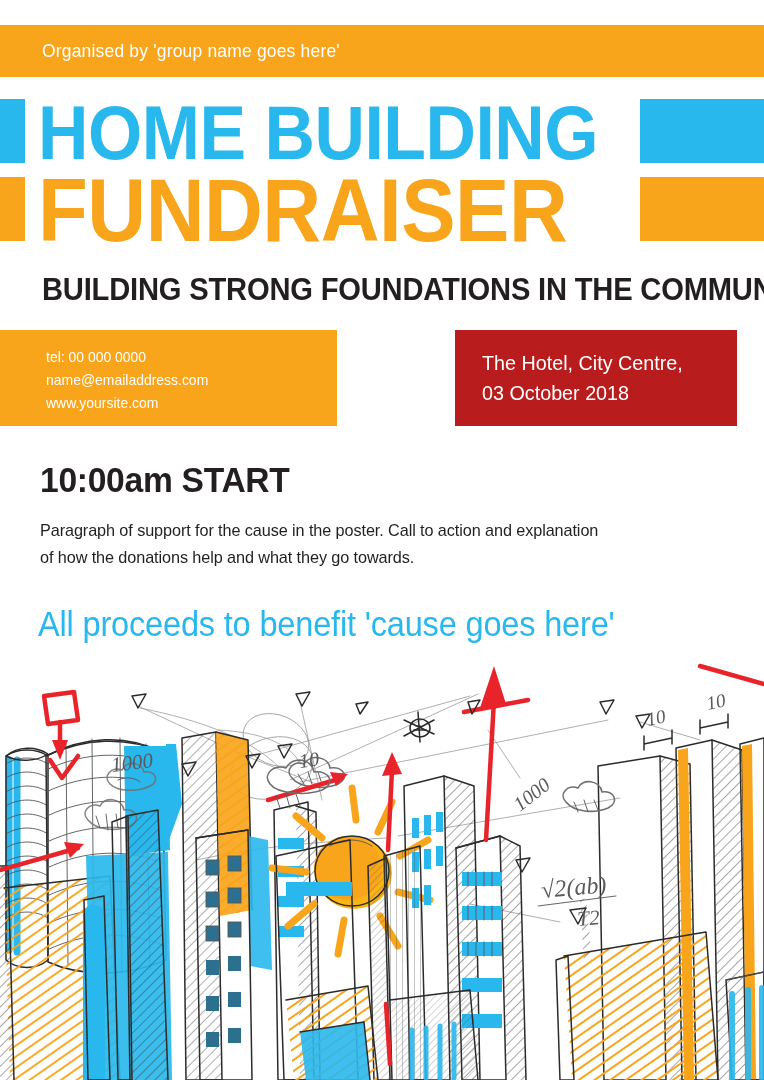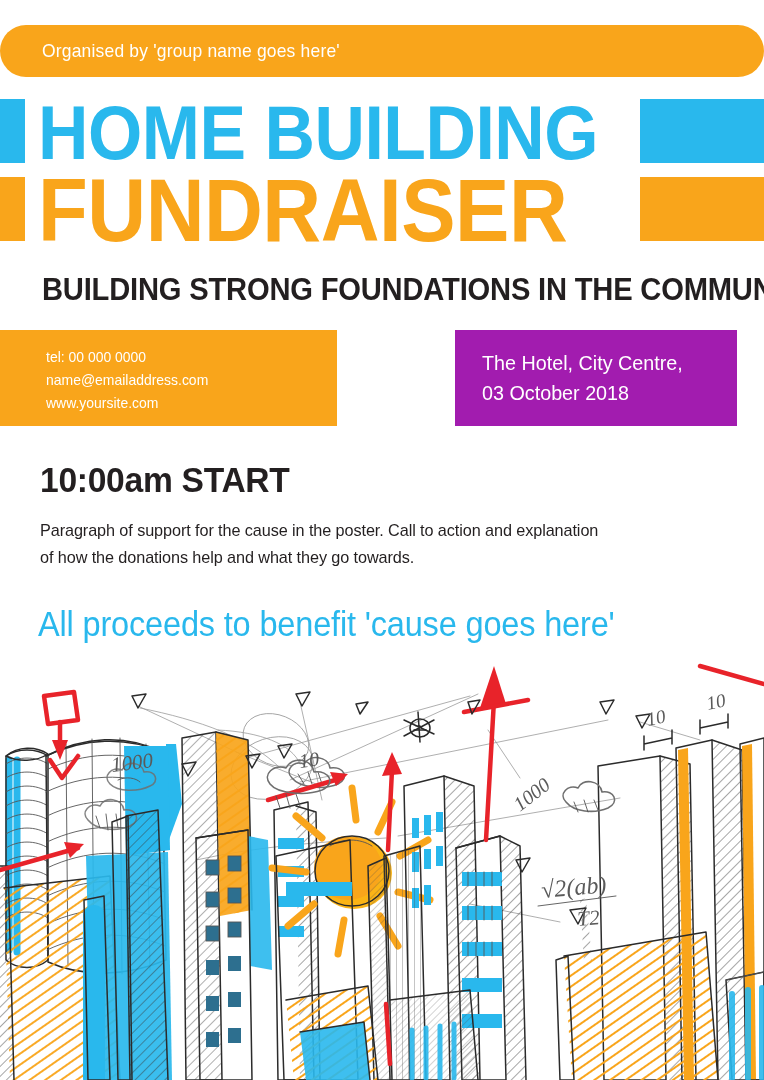--- a/index.html
+++ b/index.html
@@ -25,21 +25,20 @@
   
   #organiser-banner {
     position: absolute;
     left: 0;
     top: 25px;
     width: 764px;
     height: 52px;
     background: #F9A51B;
     display: flex;
     align-items: center;
-    border-radius: 26px;
   }
   #organiser-text {
     color: #ffffff;
     font-size: 19px;
     font-weight: 400;
     letter-spacing: 0.2px;
     margin-left: 42px;
     font-family: "Liberation Sans", sans-serif;
     transform: scaleX(0.92);
     transform-origin: left center;
@@ -135,21 +134,21 @@
     transform-origin: left center;
     white-space: nowrap;
   }
 
   #venue-box {
     position: absolute;
     left: 455px;
     top: 330px;
     width: 282px;
     height: 96px;
-    background: #a21caf;
+    background: #b91c1c;
     box-sizing: border-box;
     padding: 18px 0 0 27px;
   }
   .venue-line {
     color: #ffffff;
     font-size: 21px;
     line-height: 30px;
     font-family: "Liberation Sans", sans-serif;
     transform: scaleX(0.94);
     transform-origin: left center;

